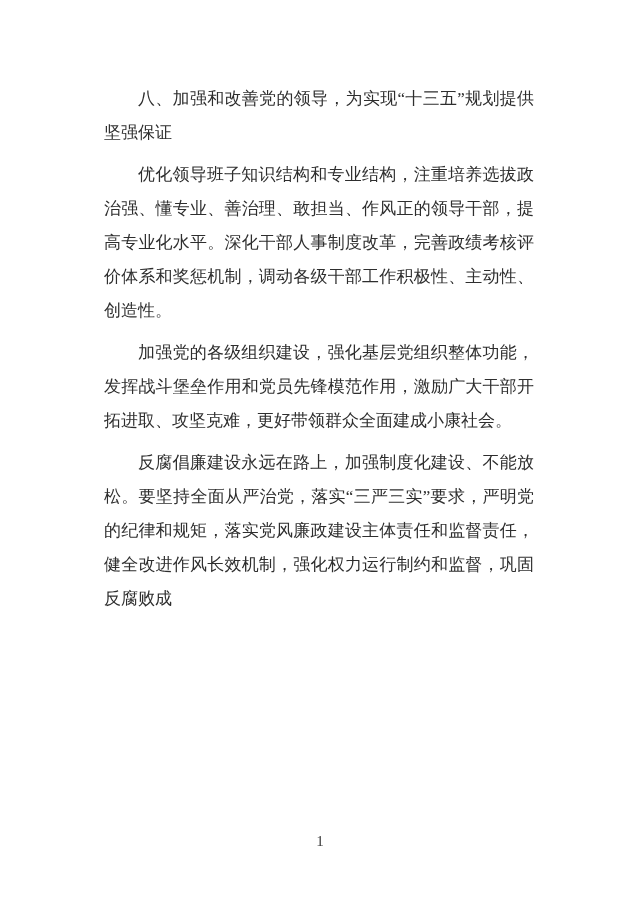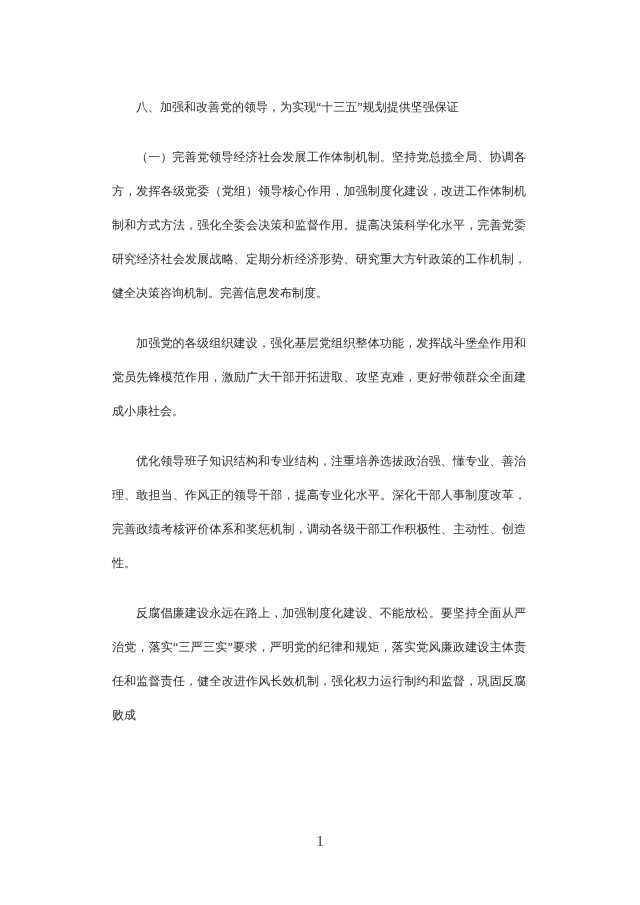--- a/index.html
+++ b/index.html
@@ -19,22 +19,22 @@
     inset: 0;
     background: #ffffff;
   }
   .text-block {
     position: absolute;
     left: 96px;
     top: 74px;
     width: 446px;
   }
   .para {
-    margin: 16px;
-    font-size: 12px;
+    margin: 8px;
+    font-size: 17px;
     line-height: 34px;
     color: #2e2e2e;
     text-align: justify;
     text-indent: 2em;
     letter-spacing: 0;
     word-break: break-all;
   }
   .footer {
     position: absolute;
     left: 0;
@@ -46,21 +46,20 @@
     font-size: 15px;
     color: #3b3b3b;
   }
 </style>
 </head>
 <body>
 
 <div class="page">
   <div class="text-block">
     <p class="para">八、加强和改善党的领导，为实现“十三五”规划提供坚强保证</p>
-    <p class="para">（一）完善党领导经济社会发展工作体制机制。坚持党总揽全局、协调各方，发挥各级党委（党组）领导核心作用，加强制度化建设，改进工作体制机制和方式方法，强化全委会决策和监督作用。提高决策科学化水平，完善党委研究经济社会发展战略、定期分析经济形势、研究重大方针政策的工作机制，健全决策咨询机制。完善信息发布制度。</p>
+    <p class="para">优化领导班子知识结构和专业结构，注重培养选拔政治强、懂专业、善治理、敢担当、作风正的领导干部，提高专业化水平。深化干部人事制度改革，完善政绩考核评价体系和奖惩机制，调动各级干部工作积极性、主动性、创造性。</p>
     <p class="para">加强党的各级组织建设，强化基层党组织整体功能，发挥战斗堡垒作用和党员先锋模范作用，激励广大干部开拓进取、攻坚克难，更好带领群众全面建成小康社会。</p>
-    <p class="para">优化领导班子知识结构和专业结构，注重培养选拔政治强、懂专业、善治理、敢担当、作风正的领导干部，提高专业化水平。深化干部人事制度改革，完善政绩考核评价体系和奖惩机制，调动各级干部工作积极性、主动性、创造性。</p>
     <p class="para">反腐倡廉建设永远在路上，加强制度化建设、不能放松。要坚持全面从严治党，落实“三严三实”要求，严明党的纪律和规矩，落实党风廉政建设主体责任和监督责任，健全改进作风长效机制，强化权力运行制约和监督，巩固反腐败成</p>
   </div>
   <div class="footer">
     <span class="page-number">1</span>
   </div>
 </div>
 
 </body></html>

